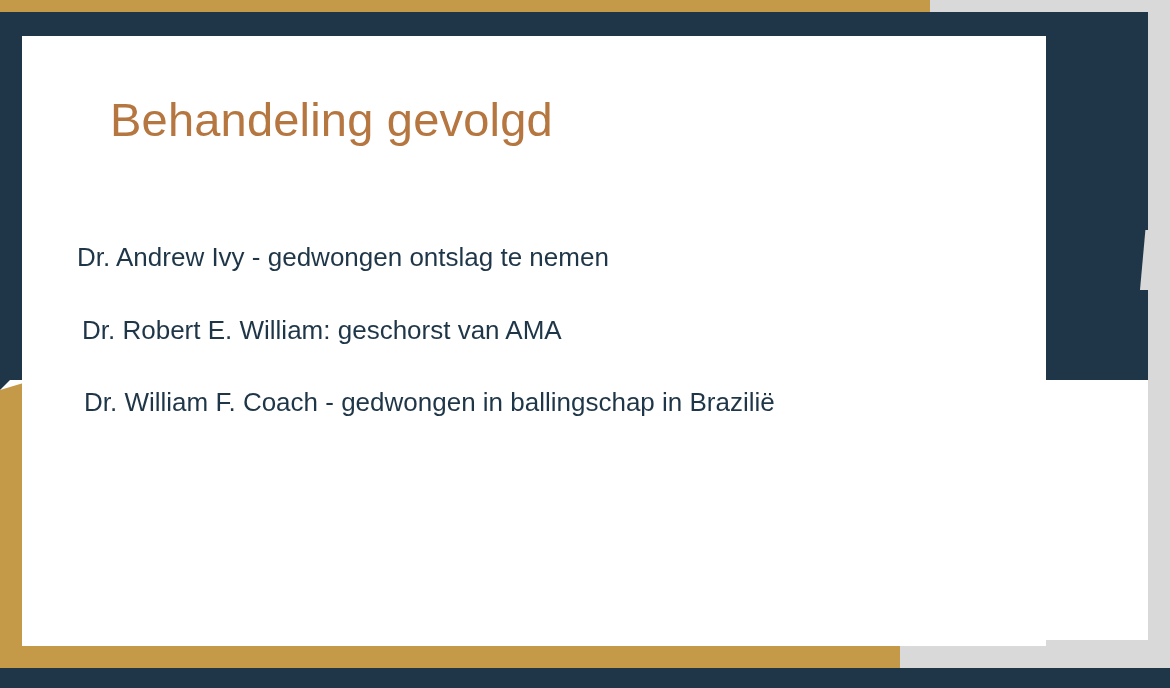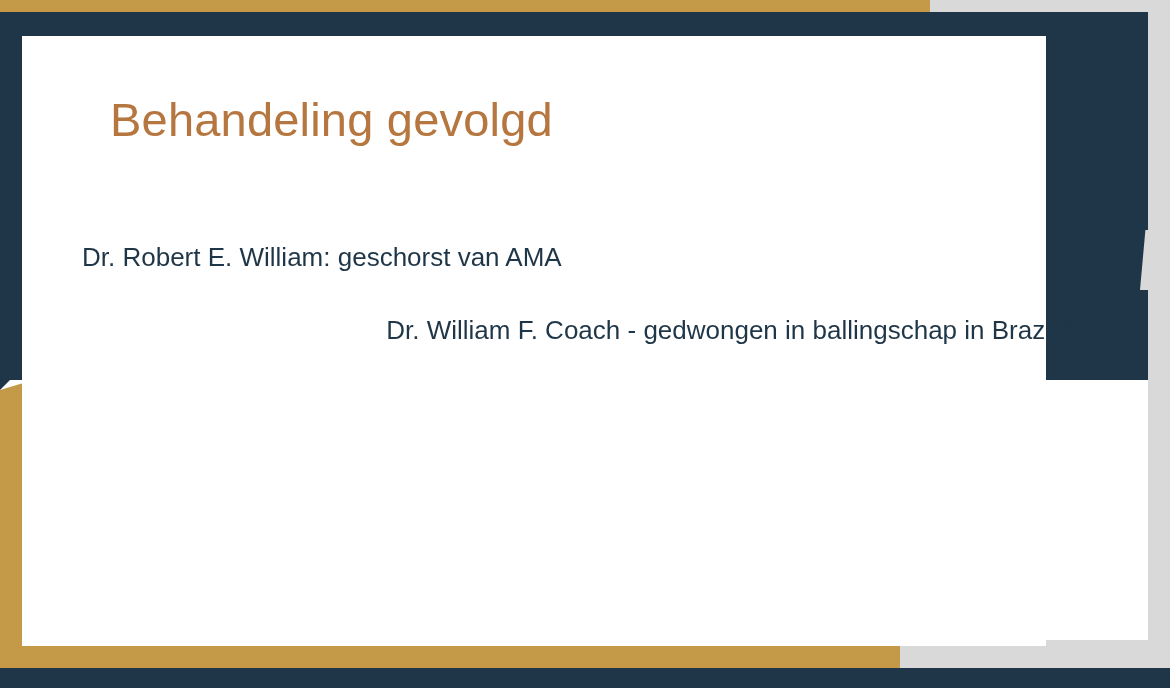--- a/index.html
+++ b/index.html
@@ -167,21 +167,21 @@
   }
   .body-line {
     color: #1f3648;
     font-size: 26px;
     line-height: 1.25;
     margin: 0 0 40px 0;
     white-space: nowrap;
   }
   .body-line.indent-1 { margin-left: 0px; }
   .body-line.indent-2 { margin-left: 5px; }
-  .body-line.indent-3 { margin-left: 7px; text-align: right; }
+  .body-line.indent-3 { margin-left: 7px; }
 </style>
 </head>
 <body>
 
 <div class="stage">
 
   <div class="band-gold-top"></div>
   <div class="band-gold-top-slant"></div>
   <div class="band-silver-top"></div>
 
@@ -196,18 +196,19 @@
   <div class="band-silver-bottom"></div>
   <div class="band-silver-mid-right"></div>
 
   <div class="band-navy-bottom"></div>
 
   <div class="slide">
 
     <div class="slide-title">Behandeling gevolgd</div>
 
     <div class="body-list">
+      <p class="body-line indent-1">Dr. Andrew Ivy - gedwongen ontslag te nemen</p>
       <p class="body-line indent-2">Dr. Robert E. William: geschorst van AMA</p>
       <p class="body-line indent-3">Dr. William F. Coach - gedwongen in ballingschap in Brazilië</p>
     </div>
 
   </div>
 </div>
 
 </body></html>

